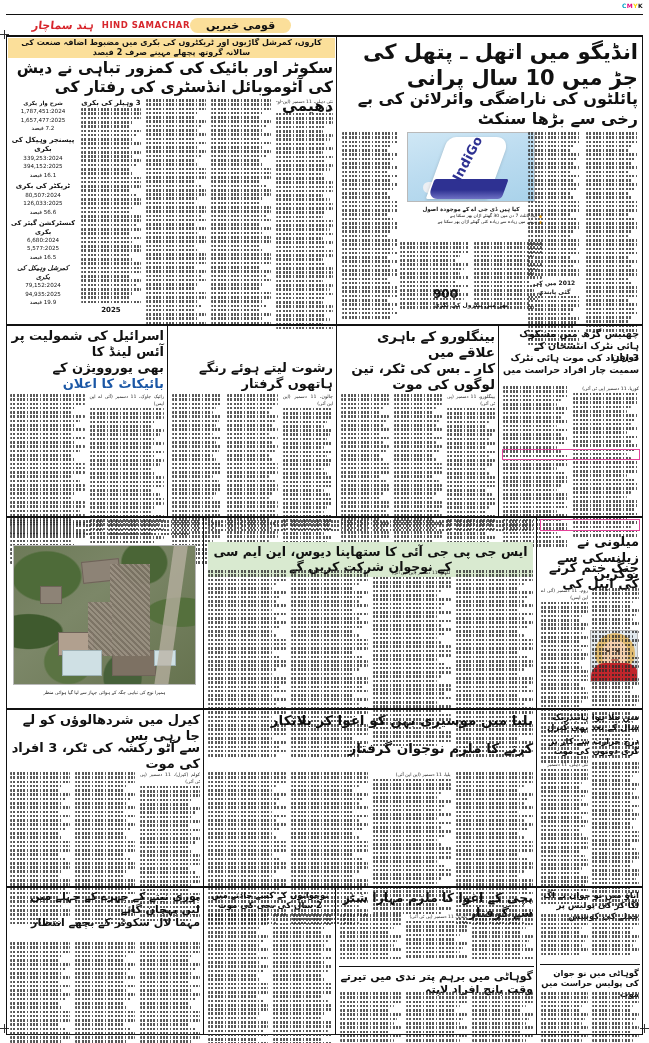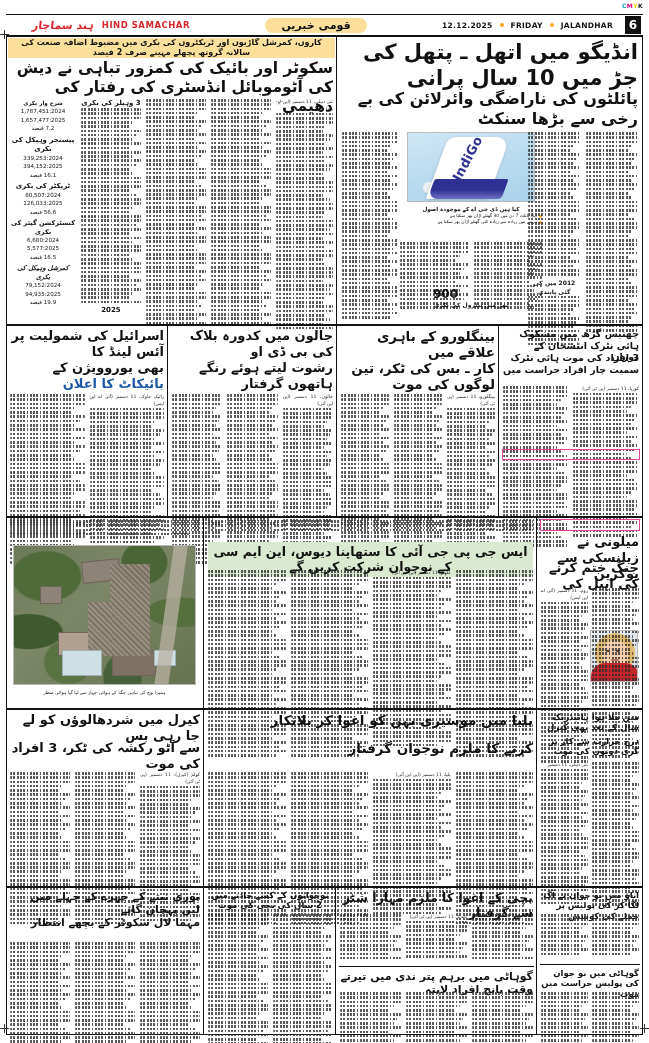--- a/index.html
+++ b/index.html
@@ -25,21 +25,21 @@
     position:absolute; left:6px; right:6px; top:14px; height:22px;
     border-top:1.6px solid #111; border-bottom:1.6px solid #111;
     display:flex; align-items:center;
   }
   .mh-logo-ur {
     color:#d7262c; font-family:"DejaVu Sans", sans-serif; font-weight:bold;
     font-size:11px; direction:rtl; margin-left:26px; letter-spacing:.2px;
     transform: skewX(-6deg);
   }
   .mh-logo-en { color:#d7262c; font-weight:bold; font-size:8.5px; letter-spacing:.5px; margin-left:8px; }
-  .mh-mid { flex:1; display:flex; justify-content:center; }
+  .mh-mid { flex:1; display:flex; justify-content:flex-start; }
   .mh-badge {
     background:#fbdf9a; color:#111; font-size:11px; font-weight:bold;
     padding:1px 16px; border-radius:9px; direction:rtl;
   }
   .mh-right { display:flex; align-items:center; gap:7px; font-size:7.5px; font-weight:bold; color:#111; letter-spacing:.3px; }
   .dotsep { width:4px; height:4px; border-radius:50%; background:#f4a81d; }
   .pagenum {
     background:#111; color:#fff; font-size:12px; font-weight:bold;
     width:16px; height:18px; display:flex; align-items:center; justify-content:center;
     margin-left:5px; margin-right:2px;
@@ -138,28 +138,20 @@
   <div class="cmark" style="right:0;bottom:10px;"></div>
   <div class="cmyk">
     <span>C</span><span>M</span><span>Y</span><span>K</span>
   </div>
 
   <div class="masthead">
     <span class="mh-logo-ur">ہند سماچار</span>
     <span class="mh-logo-en">HIND SAMACHAR</span>
     <div class="mh-mid">
       <span class="mh-badge">قومی خبریں</span>
-    </div>
-    <div class="mh-right">
-      <span>12.12.2025</span>
-      <span class="dotsep"></span>
-      <span>FRIDAY</span>
-      <span class="dotsep"></span>
-      <span>JALANDHAR</span>
-      <span class="pagenum">6</span>
     </div>
   </div>
 
   <div class="frame">
 
     <div style="position:absolute;left:0;top:0;width:329px;height:287px;">
       <div class="kicker" style="position:absolute;left:1px;right:1px;top:1px;height:20px;display:flex;align-items:center;justify-content:center;">کاروں، کمرشل گاڑیوں اور ٹریکٹروں کی بکری میں مضبوط اضافہ صنعت کی سالانہ گروتھ پچھلے مہینے صرف 2 فیصد</div>
       <div class="hl" style="position:absolute;left:3px;right:3px;top:22px;font-size:15.5px;">سکوٹر اور بائیک کی کمزور تباہی نے دیش کی آٹوموبائل انڈسٹری کی رفتار کی دھیمی</div>
 
       <div style="position:absolute;left:3px;right:3px;top:62px;bottom:3px;display:flex;gap:5px;">
@@ -739,21 +731,20 @@
               <i></i>
               <i></i>
           </span>
         </div>
       </div>
     </div>
 
     <div class="rule-v" style="position:absolute;left:160px;top:289px;height:190px;"></div>
 
     <div style="position:absolute;left:162px;top:289px;width:167px;height:190px;">
-      <div class="hl" style="position:absolute;left:3px;right:3px;top:2px;font-size:13px;">جالون میں کدورہ بلاک کی بی ڈی او</div>
       <div class="hl" style="position:absolute;left:3px;right:3px;top:34px;font-size:13px;">رشوت لیتے ہوئے رنگے ہاتھوں گرفتار</div>
       <div style="position:absolute;left:3px;right:3px;top:68px;bottom:2px;display:flex;gap:5px;">
         <div style="flex:1;">
             <span class="lines tight">
           <i></i>
               <i></i>
               <i></i>
               <i></i>
               <i></i>
               <i></i>

